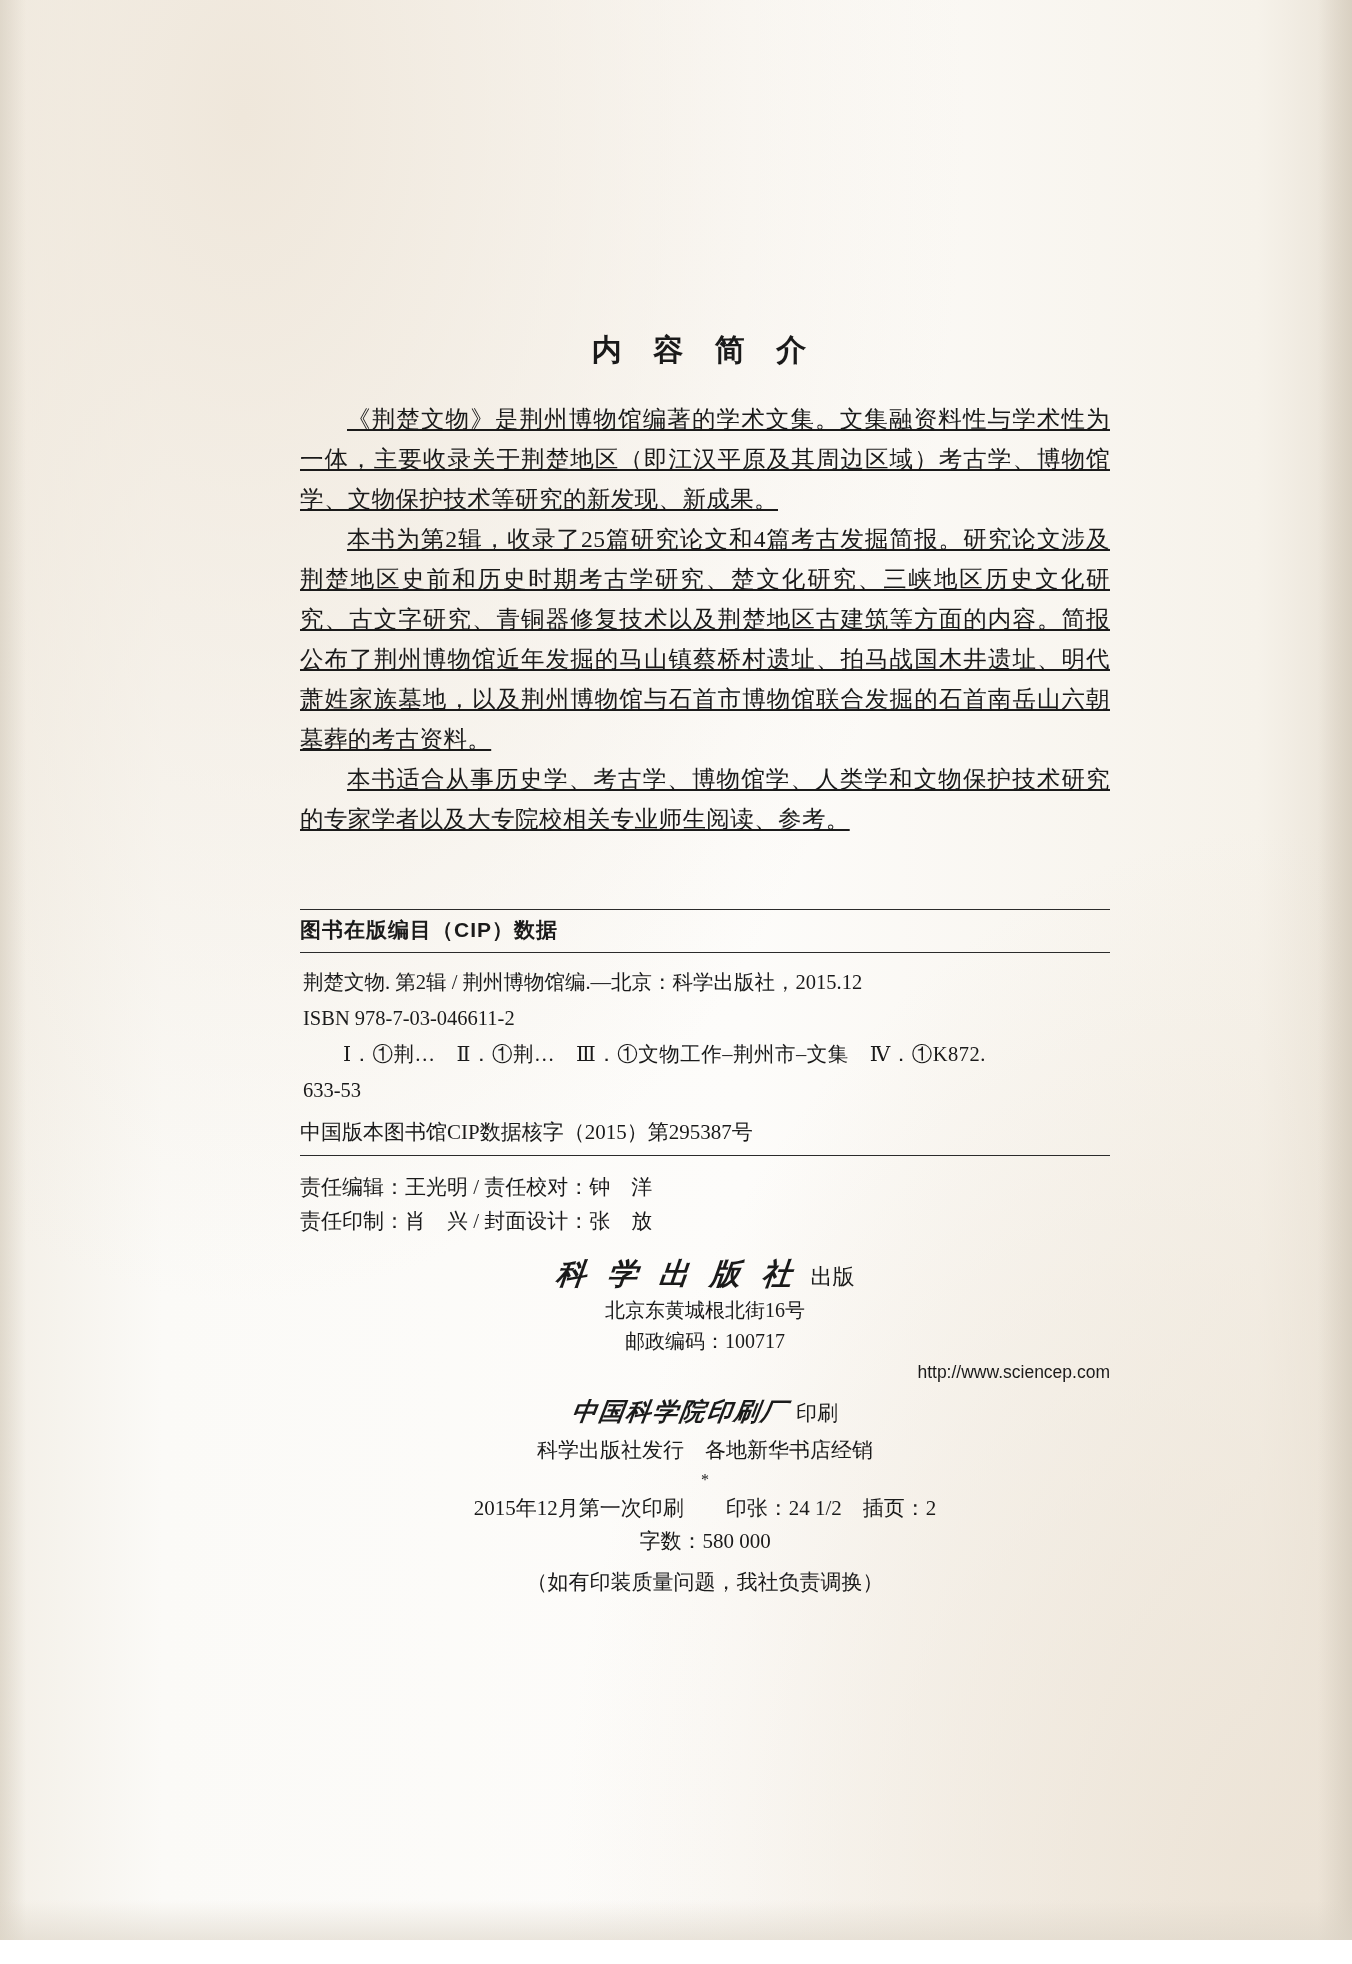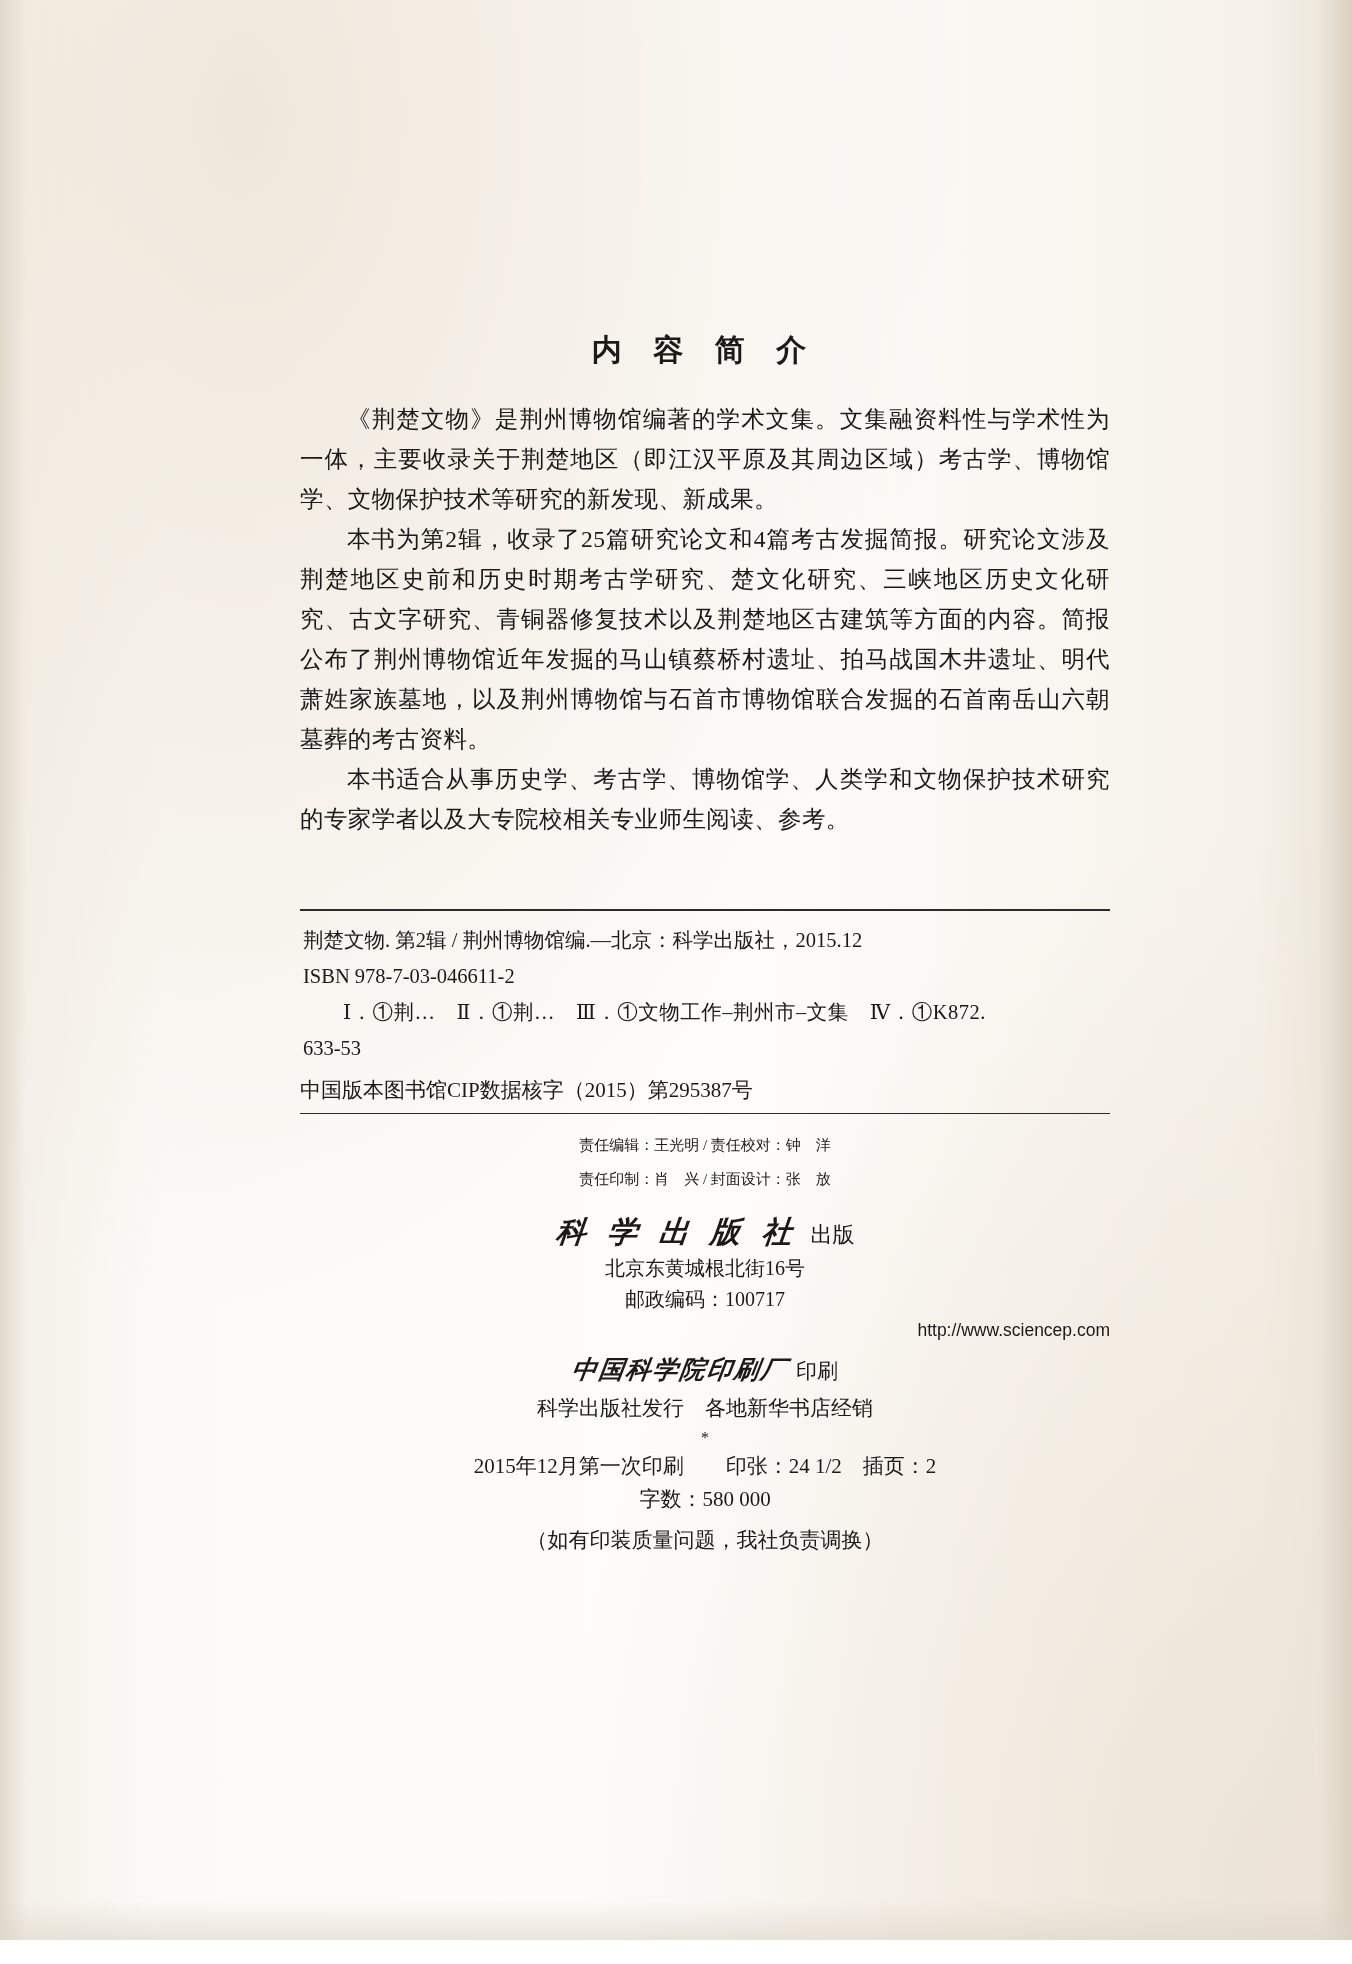--- a/index.html
+++ b/index.html
@@ -62,20 +62,21 @@
   }
 
   p.body-para {
     margin: 0;
     font-size: 23.5px;
     line-height: 40px;
     text-indent: 47px;
     text-align: justify;
     text-justify: inter-ideograph;
     letter-spacing: 0.4px;
+    text-decoration: underline;
   }
 
   .cip-block {
     margin-top: 70px;
   }
   .rule {
     border: none;
     border-top: 1.6px solid #2b2b2b;
     margin: 0;
   }
@@ -94,22 +95,21 @@
   .cip-line { margin: 0 0 2px 3px; }
   .cip-line.indent { text-indent: 40px; }
   .cip-line.roman { letter-spacing: .5px; }
   .cip-center {
     text-align: left;
     font-size: 21px;
     margin-top: 8px;
   }
 
   .credits {
-    text-align: center;
-    font-size: 15px;
+    font-size: 21px;
     line-height: 34px;
     padding-top: 14px;
   }
   .credits .line { white-space: pre; }
 
   .publisher-row {
     text-align: center;
     margin-top: 16px;
     font-size: 25px;
   }
@@ -196,20 +196,21 @@
   <div class="content">
 
     <h1 class="section-title">内 容 简 介</h1>
 
     <p class="body-para">《荆楚文物》是荆州博物馆编著的学术文集。文集融资料性与学术性为一体，主要收录关于荆楚地区（即江汉平原及其周边区域）考古学、博物馆学、文物保护技术等研究的新发现、新成果。</p>
     <p class="body-para">本书为第2辑，收录了25篇研究论文和4篇考古发掘简报。研究论文涉及荆楚地区史前和历史时期考古学研究、楚文化研究、三峡地区历史文化研究、古文字研究、青铜器修复技术以及荆楚地区古建筑等方面的内容。简报公布了荆州博物馆近年发掘的马山镇蔡桥村遗址、拍马战国木井遗址、明代萧姓家族墓地，以及荆州博物馆与石首市博物馆联合发掘的石首南岳山六朝墓葬的考古资料。</p>
     <p class="body-para">本书适合从事历史学、考古学、博物馆学、人类学和文物保护技术研究的专家学者以及大专院校相关专业师生阅读、参考。</p>
 
     <div class="cip-block">
       <hr class="rule">
+      <div class="cip-heading">图书在版编目（CIP）数据</div>
       <hr class="rule">
       <div class="cip-body">
         <div class="cip-line">荆楚文物. 第2辑 / 荆州博物馆编.—北京：科学出版社，2015.12</div>
         <div class="cip-line">ISBN 978-7-03-046611-2</div>
         <div class="cip-line indent roman">Ⅰ．①荆…　Ⅱ．①荆…　Ⅲ．①文物工作–荆州市–文集　Ⅳ．①K872.</div>
         <div class="cip-line">633-53</div>
         <div class="cip-center">中国版本图书馆CIP数据核字（2015）第295387号</div>
       </div>
       <hr class="rule">
     </div>

